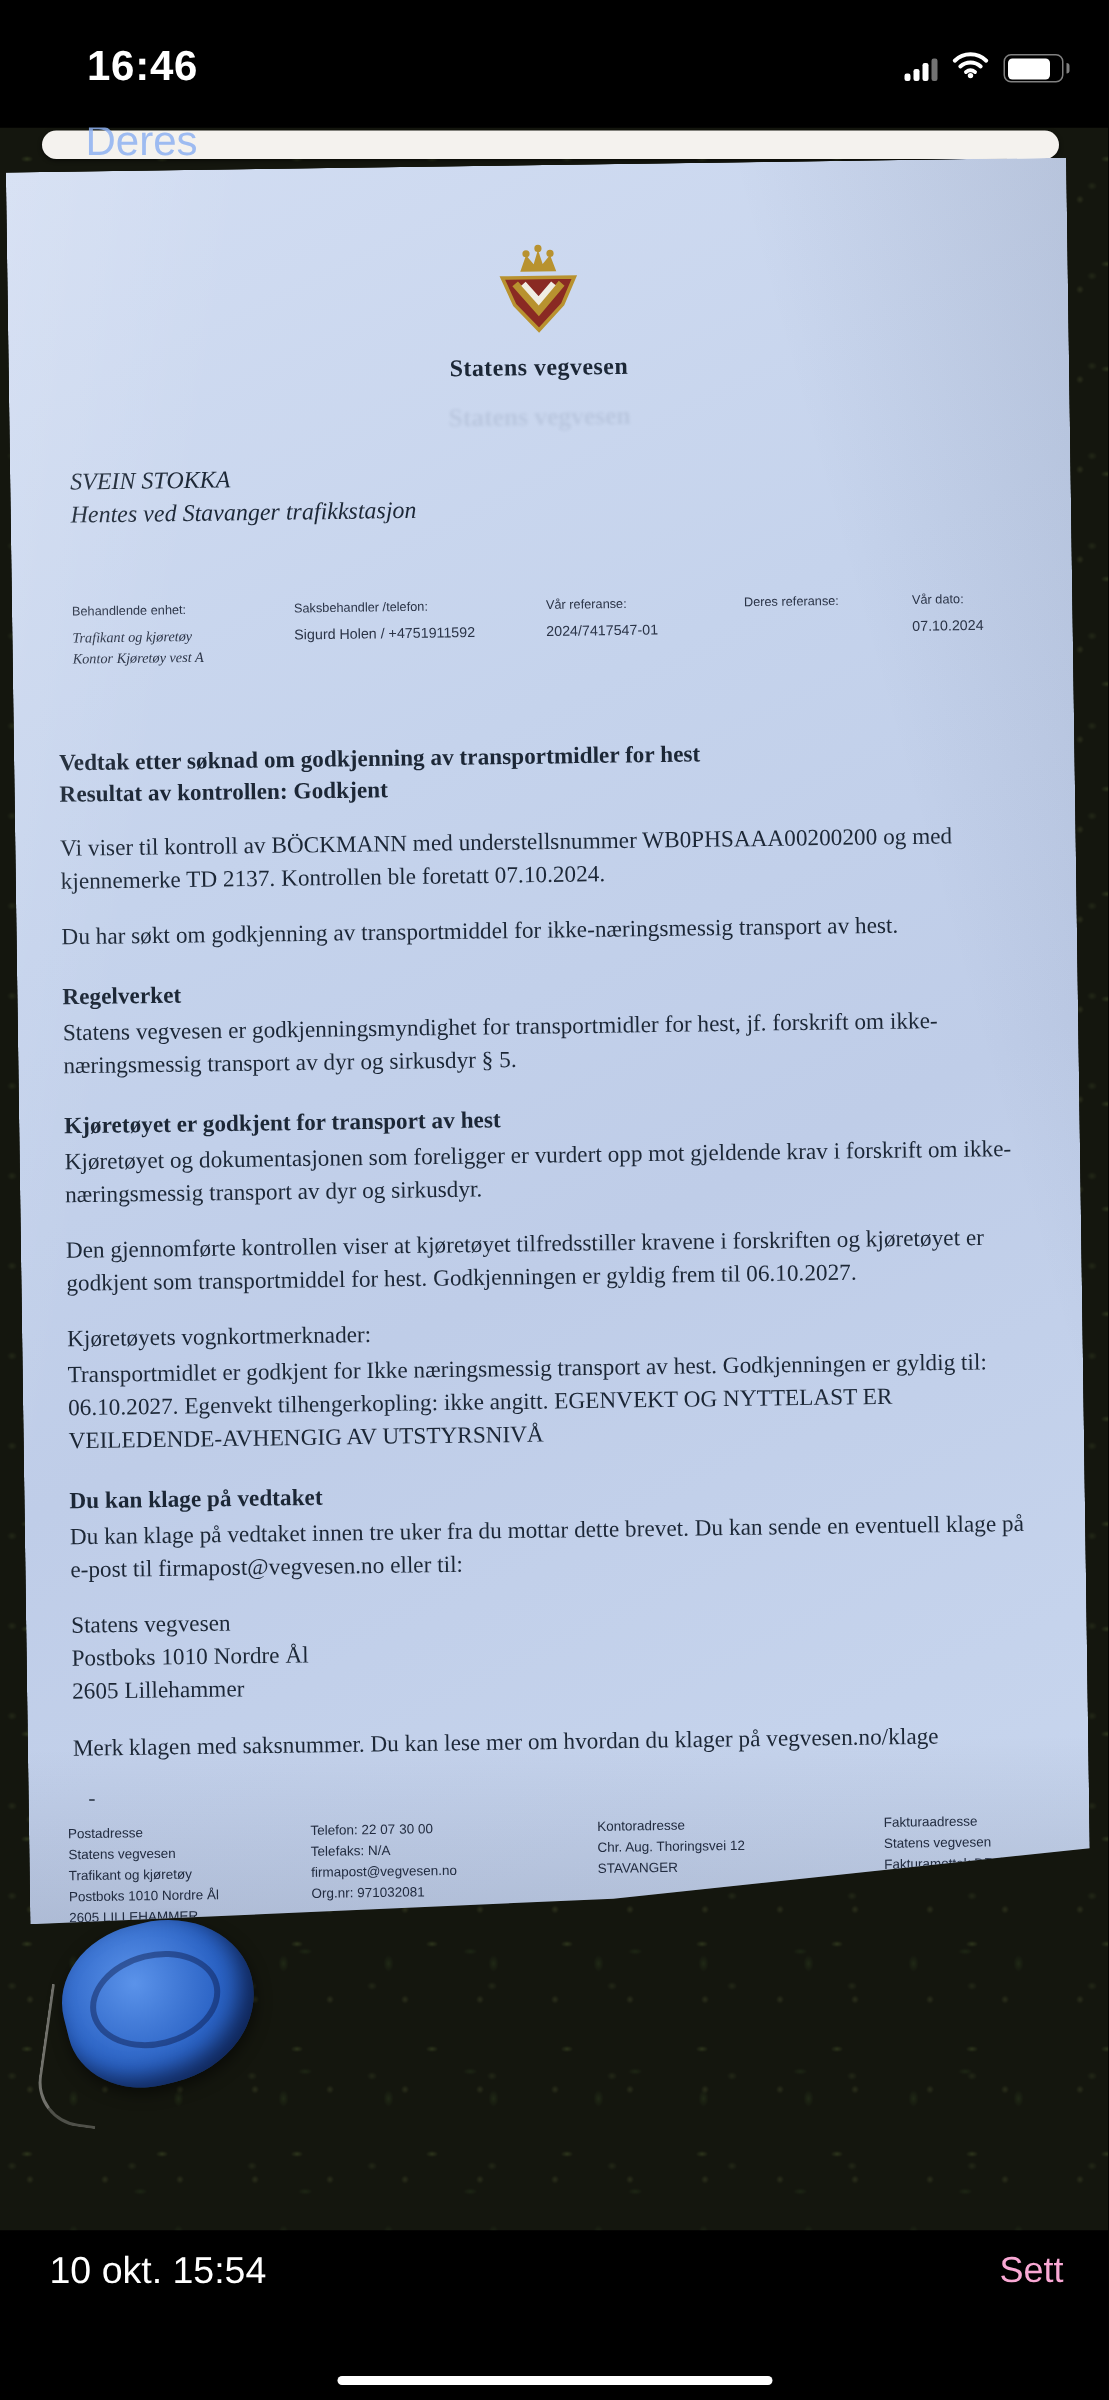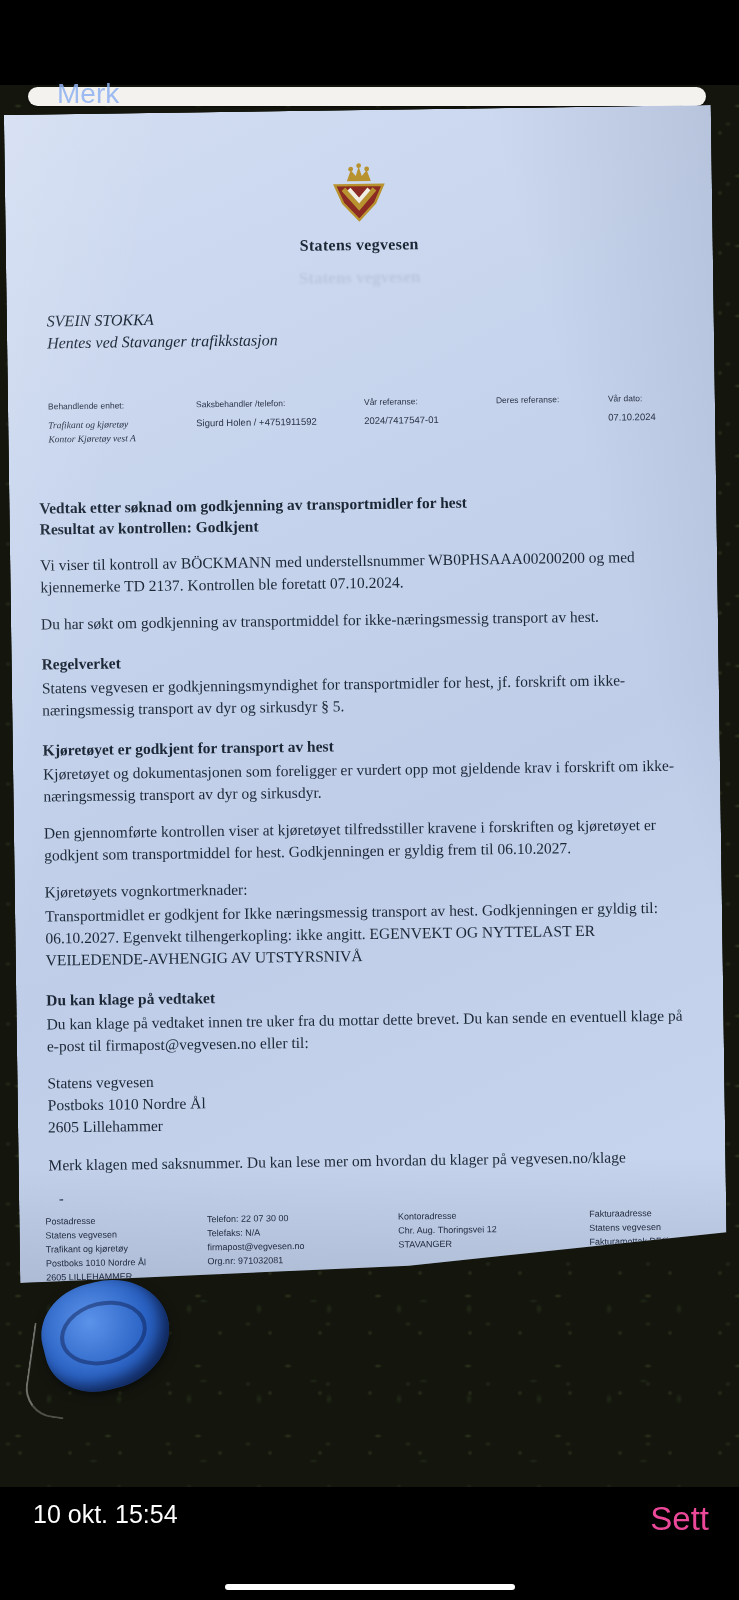--- a/index.html
+++ b/index.html
@@ -84,32 +84,56 @@
   .blue-object .ridge{position:absolute;left:18px;top:20px;width:80px;height:55px;
                border:4px solid rgba(10,25,70,.45);border-radius:50%;}
   .wire{position:absolute;left:28px;top:1240px;width:40px;height:90px;
         border-left:2px solid rgba(190,190,185,.55);border-bottom:2px solid rgba(190,190,185,.35);
         border-radius:0 0 0 30px;transform:rotate(8deg);}
 
   
   .bottombar{position:absolute;left:0;top:1487px;width:739px;height:113px;background:#000;z-index:40;}
   .msg-time{position:absolute;left:33px;top:13px;color:#ffffff;
             font-family:"Liberation Sans",sans-serif;font-size:25px;}
-  .msg-status{position:absolute;right:30px;top:13px;color:#ec4899;
-              font-family:"Liberation Sans",sans-serif;font-size:33px;}
+  .msg-status{position:absolute;right:30px;top:13px;color:#f9a8d4;
+              font-family:"Liberation Sans",sans-serif;font-size:24px;}
   .home-indicator{position:absolute;left:50%;bottom:10px;transform:translateX(-50%);
                   width:290px;height:6px;border-radius:3px;background:#fff;}
 </style>
 </head>
 <body>
 
 <div class="screen">
 
-
-  <div class="close-btn">Merk</div>
+  <div class="statusbar">
+    <div class="sb-time">16:46</div>
+    <div class="sb-icons">
+      <div class="sig">
+        <span class="b1"></span>
+          <span class="b2"></span>
+          <span class="b3"></span>
+          <span class="b4"></span>
+      </div>
+      <span>
+        <svg width="26" height="20" viewBox="0 0 26 20">
+          <path d="M2.5 7.5 a15 15 0 0 1 21 0" stroke="#fff" stroke-width="2.6" fill="none" stroke-linecap="round"></path>
+          <path d="M6.2 11.3 a10 10 0 0 1 13.6 0" stroke="#fff" stroke-width="2.6" fill="none" stroke-linecap="round"></path>
+          <path d="M10 15 a5 5 0 0 1 6 0" stroke="#fff" stroke-width="2.6" fill="none" stroke-linecap="round"></path>
+          <circle cx="13" cy="17.4" r="1.8" fill="#fff"></circle>
+        </svg>
+      </span>
+      <div class="batt">
+        <div class="shell"></div>
+          <div class="fill"></div>
+          <div class="nub"></div>
+      </div>
+    </div>
+  </div>
+
+  <div class="close-btn">Deres</div>
 
   <div class="photo">
     <div class="white-strip"></div>
 
     <div class="paper">
       <div class="ghost">Statens vegvesen</div>
 
       <div class="logo-wrap">
         <svg width="74" height="64" viewBox="0 0 74 64">
           <path d="M25 19 L29 8 L34 14 L37 4.5 L40 14 L45 8 L49 19 Z" fill="#b8922f"></path>

